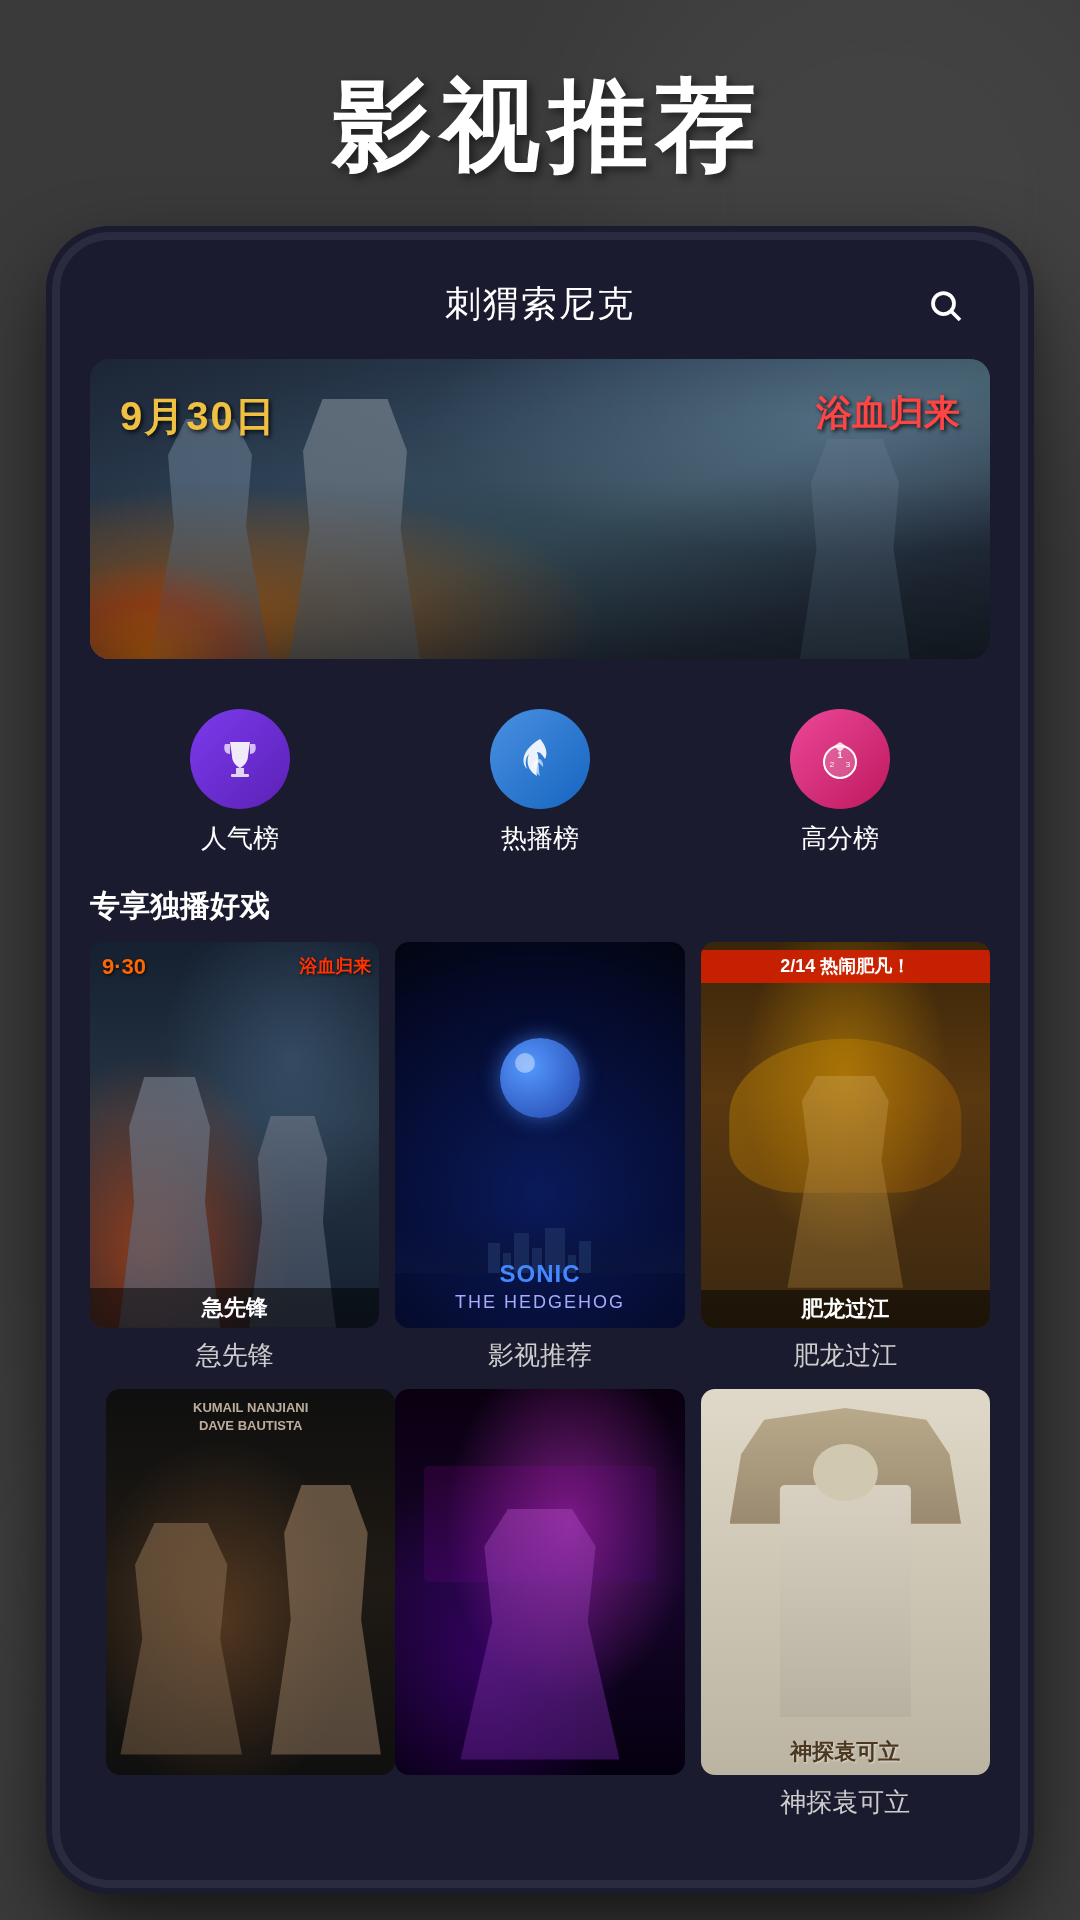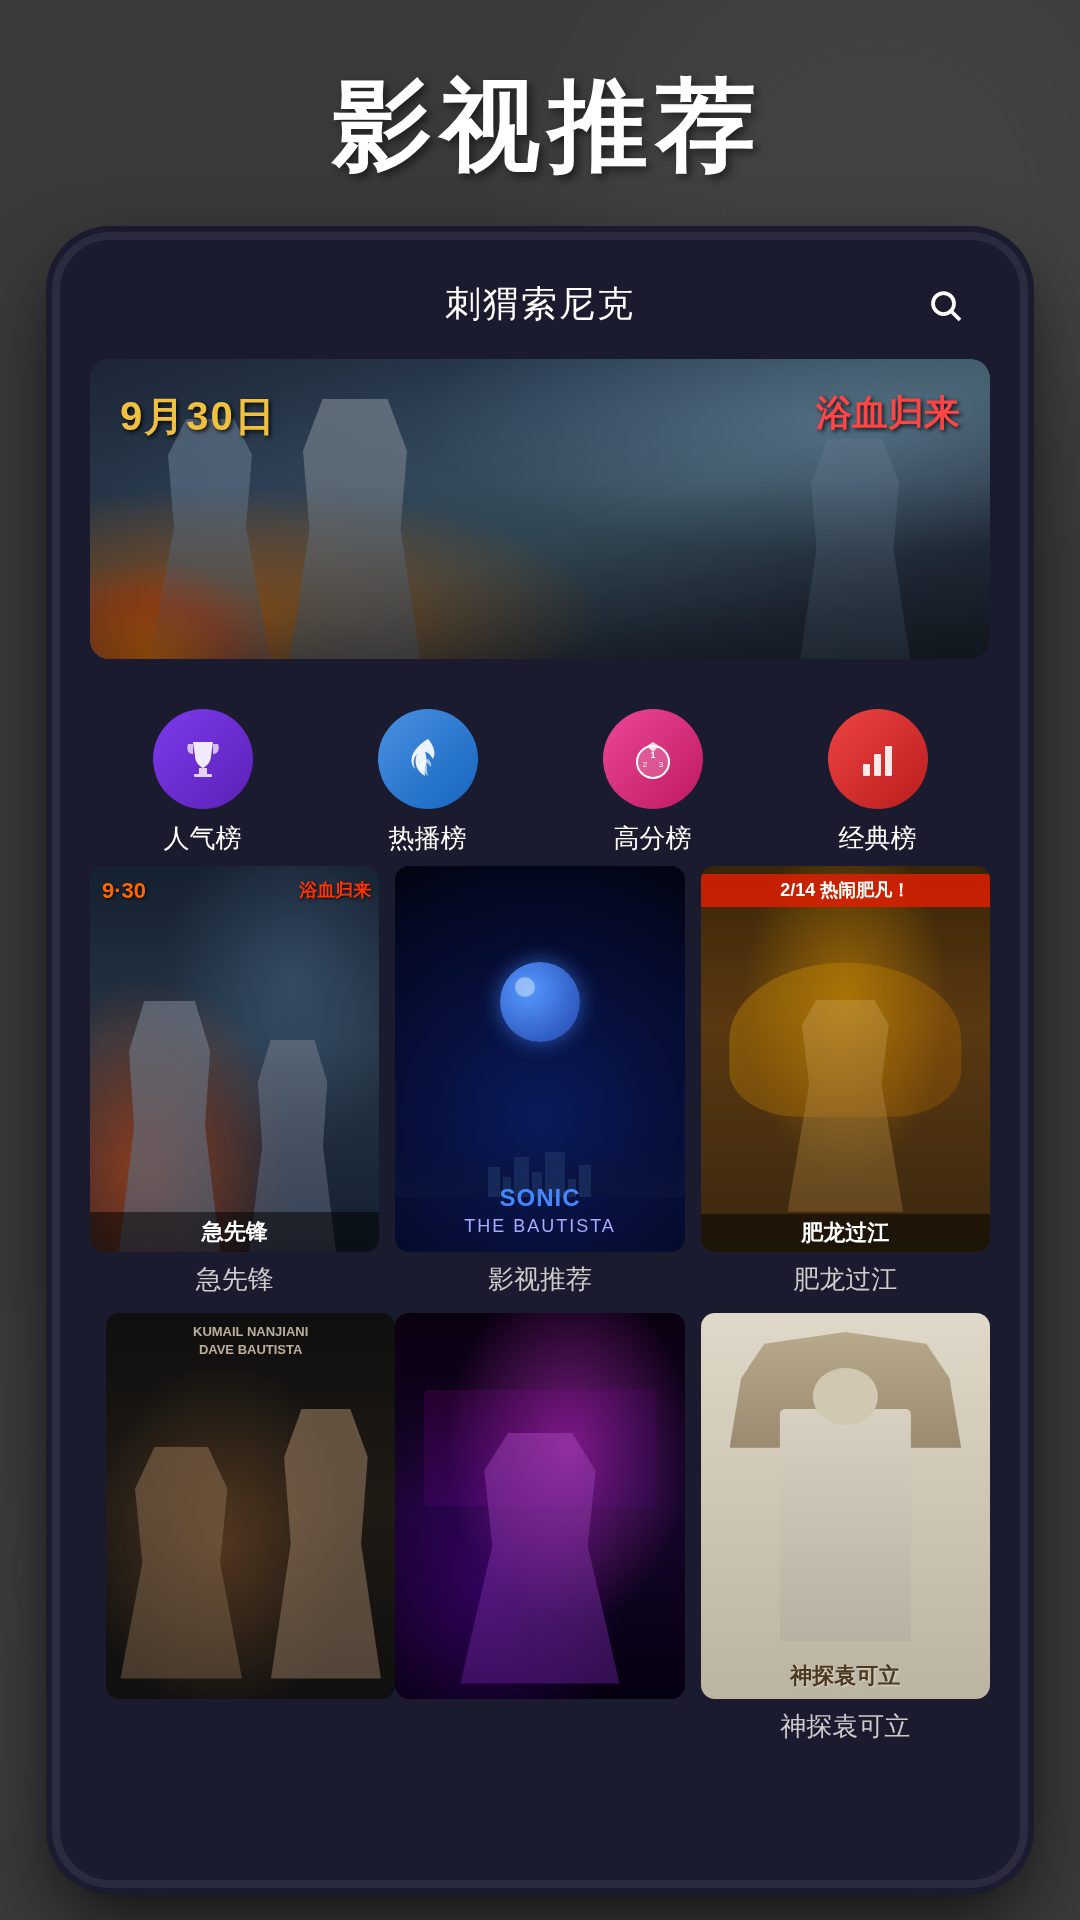--- a/index.html
+++ b/index.html
@@ -387,33 +387,24 @@
             <circle cx="25" cy="28" r="16" fill="rgba(255,255,255,0.2)" stroke="white" stroke-width="2"></circle>
             <text x="25" y="24" text-anchor="middle" fill="white" font-size="9" font-weight="bold">1</text>
             <text x="17" y="33" text-anchor="middle" fill="white" font-size="8">2</text>
             <text x="33" y="33" text-anchor="middle" fill="white" font-size="8">3</text>
             <path d="M19 12 L25 8 L31 12 L25 18 Z" fill="white" opacity="0.8"></path>
           </svg>
         </div>
         <span class="cat-label">高分榜</span>
       </div>
 
-      <div class="cat-item">
-        <div class="cat-icon cat-icon-classic">
-          <svg width="50" height="50" viewBox="0 0 50 50" fill="none">
-            <rect x="10" y="30" width="7" height="12" fill="white" opacity="0.9" rx="1"></rect>
-            <rect x="21" y="20" width="7" height="22" fill="white" opacity="0.9" rx="1"></rect>
-            <rect x="32" y="12" width="7" height="30" fill="white" opacity="0.9" rx="1"></rect>
-          </svg>
-        </div>
-        <span class="cat-label">经典榜</span>
-      </div>
 
     </div>
 
+    <div class="section-title">专享独播好戏</div>
 
     <div class="movie-grid">
 
       <div class="movie-item">
         <div class="movie-poster poster-art-1">
           <div style="position:absolute;inset:0;background:
             radial-gradient(ellipse at 20% 80%, rgba(255,80,0,0.5) 0%, transparent 45%),
             radial-gradient(ellipse at 70% 30%, rgba(100,140,180,0.3) 0%, transparent 45%),
             linear-gradient(180deg, #152030 0%, #253545 45%, #152030 100%);"></div>
           <div style="position:absolute;top:12px;left:12px;font-size:22px;font-weight:900;color:#ff6600;text-shadow:1px 1px 3px rgba(0,0,0,0.8);">9·30</div>
@@ -445,21 +436,21 @@
             <div style="width:12px;height:30px;background:rgba(30,50,100,0.7);"></div>
             <div style="width:8px;height:20px;background:rgba(30,50,100,0.7);"></div>
             <div style="width:15px;height:40px;background:rgba(30,50,100,0.7);"></div>
             <div style="width:10px;height:25px;background:rgba(30,50,100,0.7);"></div>
             <div style="width:20px;height:45px;background:rgba(30,50,100,0.7);"></div>
             <div style="width:8px;height:18px;background:rgba(30,50,100,0.7);"></div>
             <div style="width:12px;height:32px;background:rgba(30,50,100,0.7);"></div>
           </div>
 
           <div class="sonic-the-text">SONIC</div>
-          <div class="sonic-hedgehog-text">THE BAUTISTA</div>
+          <div class="sonic-hedgehog-text">THE HEDGEHOG</div>
         </div>
         <span class="movie-title-cn">影视推荐</span>
       </div>
 
       <div class="movie-item">
         <div class="movie-poster poster-art-3">
           <div style="position:absolute;inset:0;background:
             radial-gradient(ellipse at 50% 35%, rgba(255,180,0,0.4) 0%, transparent 50%),
             linear-gradient(180deg, #3a2508 0%, #5a3810 40%, #3a2810 100%);"></div>
 

